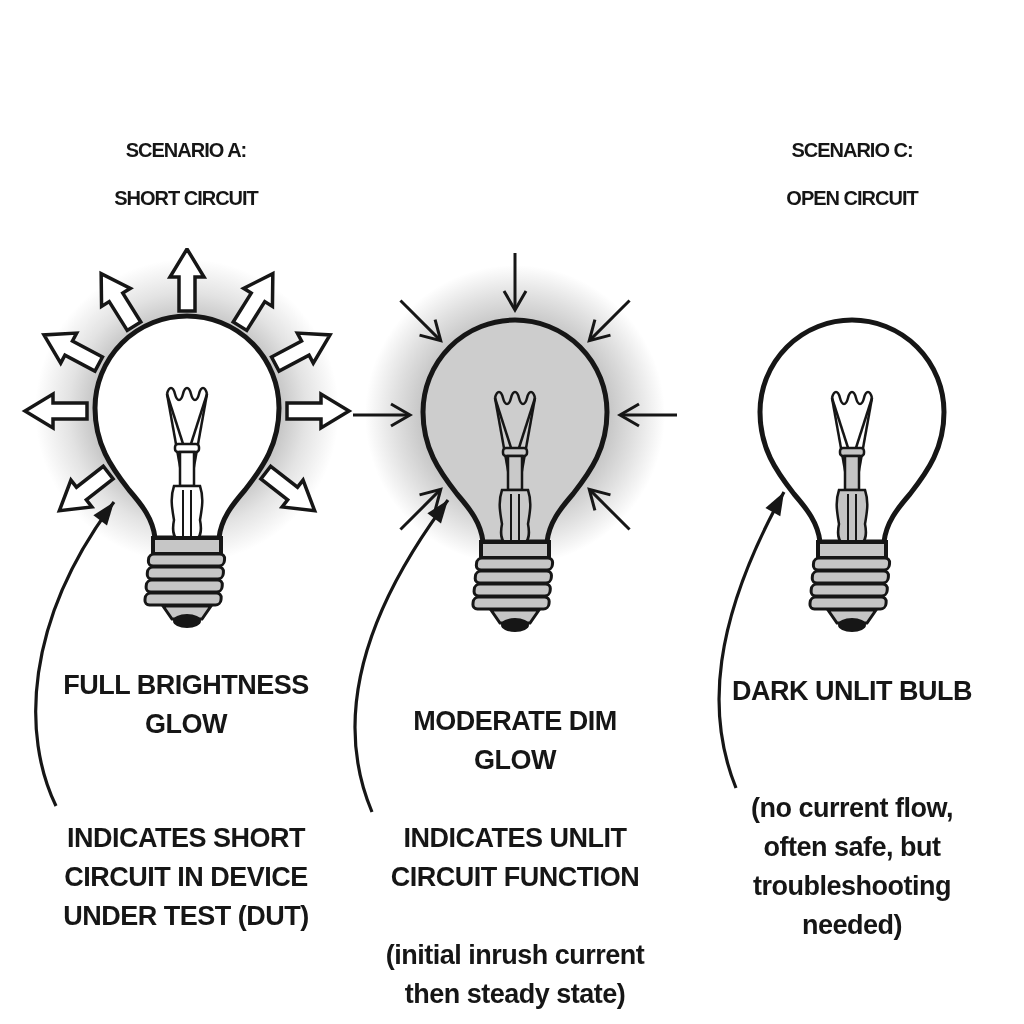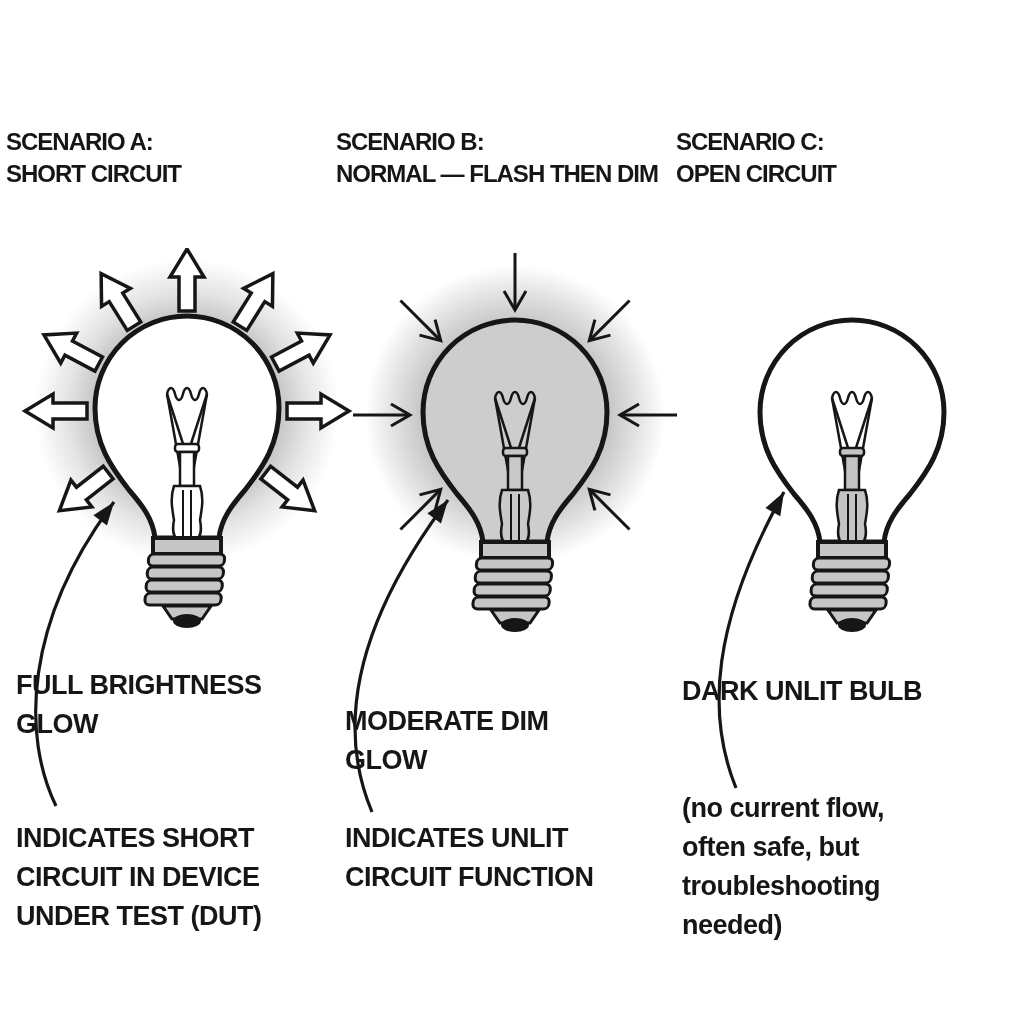--- a/index.html
+++ b/index.html
@@ -1,25 +1,25 @@
 <!DOCTYPE html>
 <html><head>
 <meta charset="utf-8">
 <style>
   html,body{margin:0;padding:0;background:#ffffff;}
   .canvas{
     position:relative;width:1024px;height:1024px;background:#ffffff;
     font-family:"Liberation Sans",sans-serif;color:#161616;overflow:hidden;
   }
   .heading{
-    position:absolute;top:126px;font-weight:bold;
-    font-size:24px;line-height:32px;letter-spacing:-1px;white-space:pre-line;
+    position:absolute;top:126px;text-align:center;font-weight:bold;
+    font-size:20px;line-height:48px;letter-spacing:-1px;white-space:pre-line;
   }
   .caption{
-    position:absolute;text-align:left;font-weight:bold;
+    position:absolute;text-align:center;font-weight:bold;
     font-size:27px;line-height:39px;letter-spacing:-0.5px;white-space:pre-line;
   }
   .note{white-space:pre-line;}
   .bulb-svg{position:absolute;}
   .overlay{position:absolute;left:0;top:0;width:1024px;height:1024px;pointer-events:none;}
   .bulb-a{--glass:#ffffff;--stem:#ffffff;}
   .bulb-b{--glass:#cdcdcd;--stem:#c9c9c9;}
   .bulb-c{--glass:#ffffff;--stem:#c4c4c4;}
 </style>
 </head>
@@ -59,22 +59,20 @@
       <polygon id="arrow-out" points="0,-8 34,-8 34,-17 62,0 34,17 34,8 0,8" fill="#ffffff" stroke="#161616" stroke-width="3.5" stroke-linejoin="miter"></polygon>
       <g id="arrow-in" fill="none" stroke="#161616" stroke-width="3">
         <path d="M-58 0 L-3 0"></path>
         <path d="M-20 -11 L-1 0 L-20 11"></path>
       </g>
     </defs>
   </svg>
 
   <div class="heading" style="left:6px;width:360px">SCENARIO A:
 SHORT CIRCUIT</div>
-  <div class="heading" style="left:336px;width:352px">SCENARIO B:
-NORMAL — FLASH THEN DIM</div>
   <div class="heading" style="left:676px;width:352px">SCENARIO C:
 OPEN CIRCUIT</div>
 
   <svg class="bulb-svg bulb-a" style="left:17px;top:248px;width:340px;height:400px" viewBox="0 0 340 400">
     <defs>
       <radialGradient id="glowA" cx="50%" cy="50%" r="50%">
         <stop offset="0%" stop-color="#e6e6e6"></stop>
         <stop offset="58%" stop-color="#c0c0c0"></stop>
         <stop offset="78%" stop-color="#e3e3e3"></stop>
         <stop offset="100%" stop-color="#ffffff"></stop>
@@ -142,20 +140,22 @@
     <div>INDICATES SHORT
 CIRCUIT IN DEVICE
 UNDER TEST (DUT)</div>
     <div class="note"></div>
   </div>
 
   <div class="caption" style="left:682px;width:340px;top:672px">DARK UNLIT BULB</div>
   <div class="caption" style="left:345px;width:340px;top:780px">
     <div>INDICATES UNLIT
 CIRCUIT FUNCTION</div>
+    <div class="note">(initial inrush current
+then steady state)</div>
   </div>
   <div class="caption" style="left:682px;width:340px;top:750px">
     <div class="note">(no current flow,
 often safe, but
 troubleshooting
 needed)</div>
   </div>
 
 </div>
 

